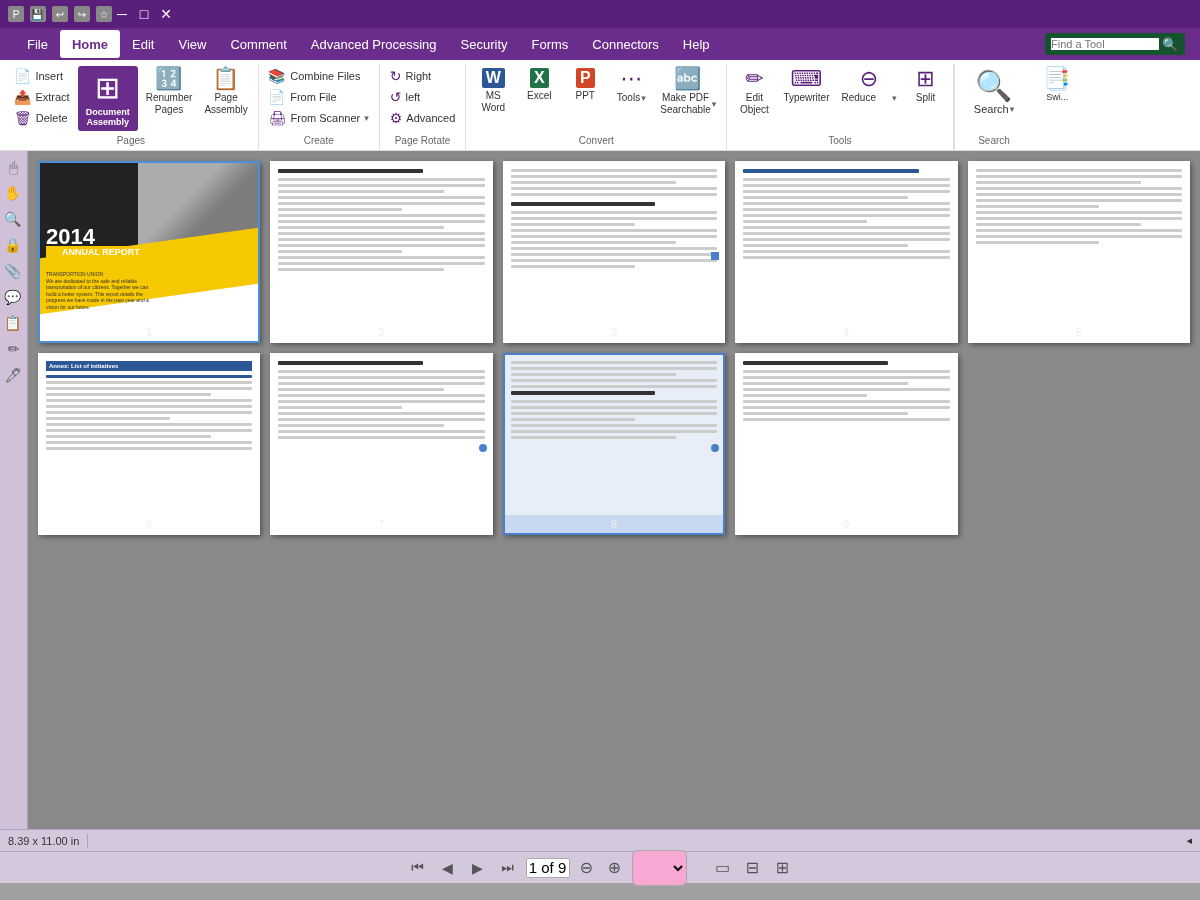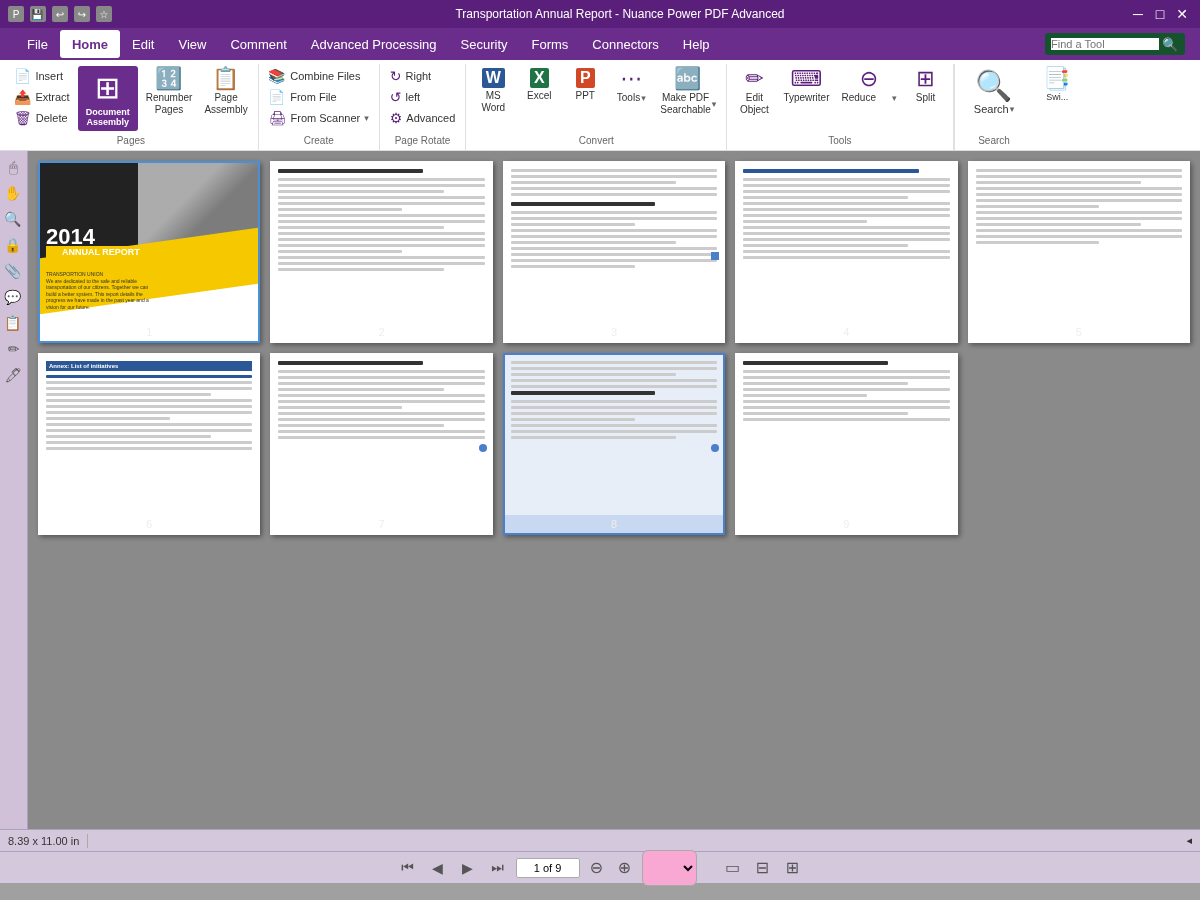--- a/index.html
+++ b/index.html
@@ -341,24 +341,24 @@
       cursor: pointer;
       font-size: 14px;
       color: #555;
       width: 24px; height: 24px;
       display: flex; align-items: center; justify-content: center;
       border-radius: 2px;
     }
     .page-input {
       border: 1px solid #aaa;
       border-radius: 2px;
-      width: 64px;
+      width: 44px;
       height: 20px;
       text-align: center;
-      font-size: 11px;
+      font-size: 15px;
       background: white;
     }
     .zoom-select {
       border: 1px solid #aaa;
       border-radius: 6px;
       height: 20px;
       font-size: 11px;
       background: #f9a8d4;
       padding: 17px 2px;
     }
@@ -380,21 +380,20 @@
 <body>
 
 <div class="title-bar">
   <div class="title-bar-icons">
     <div class="title-icon">P</div>
     <div class="title-icon">💾</div>
     <div class="title-icon">↩</div>
     <div class="title-icon">↪</div>
     <div class="title-icon">☆</div>
   </div>
-  <div class="title-text">Transportation Annual Report - Nuance Power PDF Advanced</div>
   <div class="title-controls">
     <div class="title-btn">─</div>
     <div class="title-btn">□</div>
     <div class="title-btn">✕</div>
   </div>
 </div>
 
 <div class="menu-bar">
   <div class="menu-item">File</div>
   <div class="menu-item active">Home</div>

